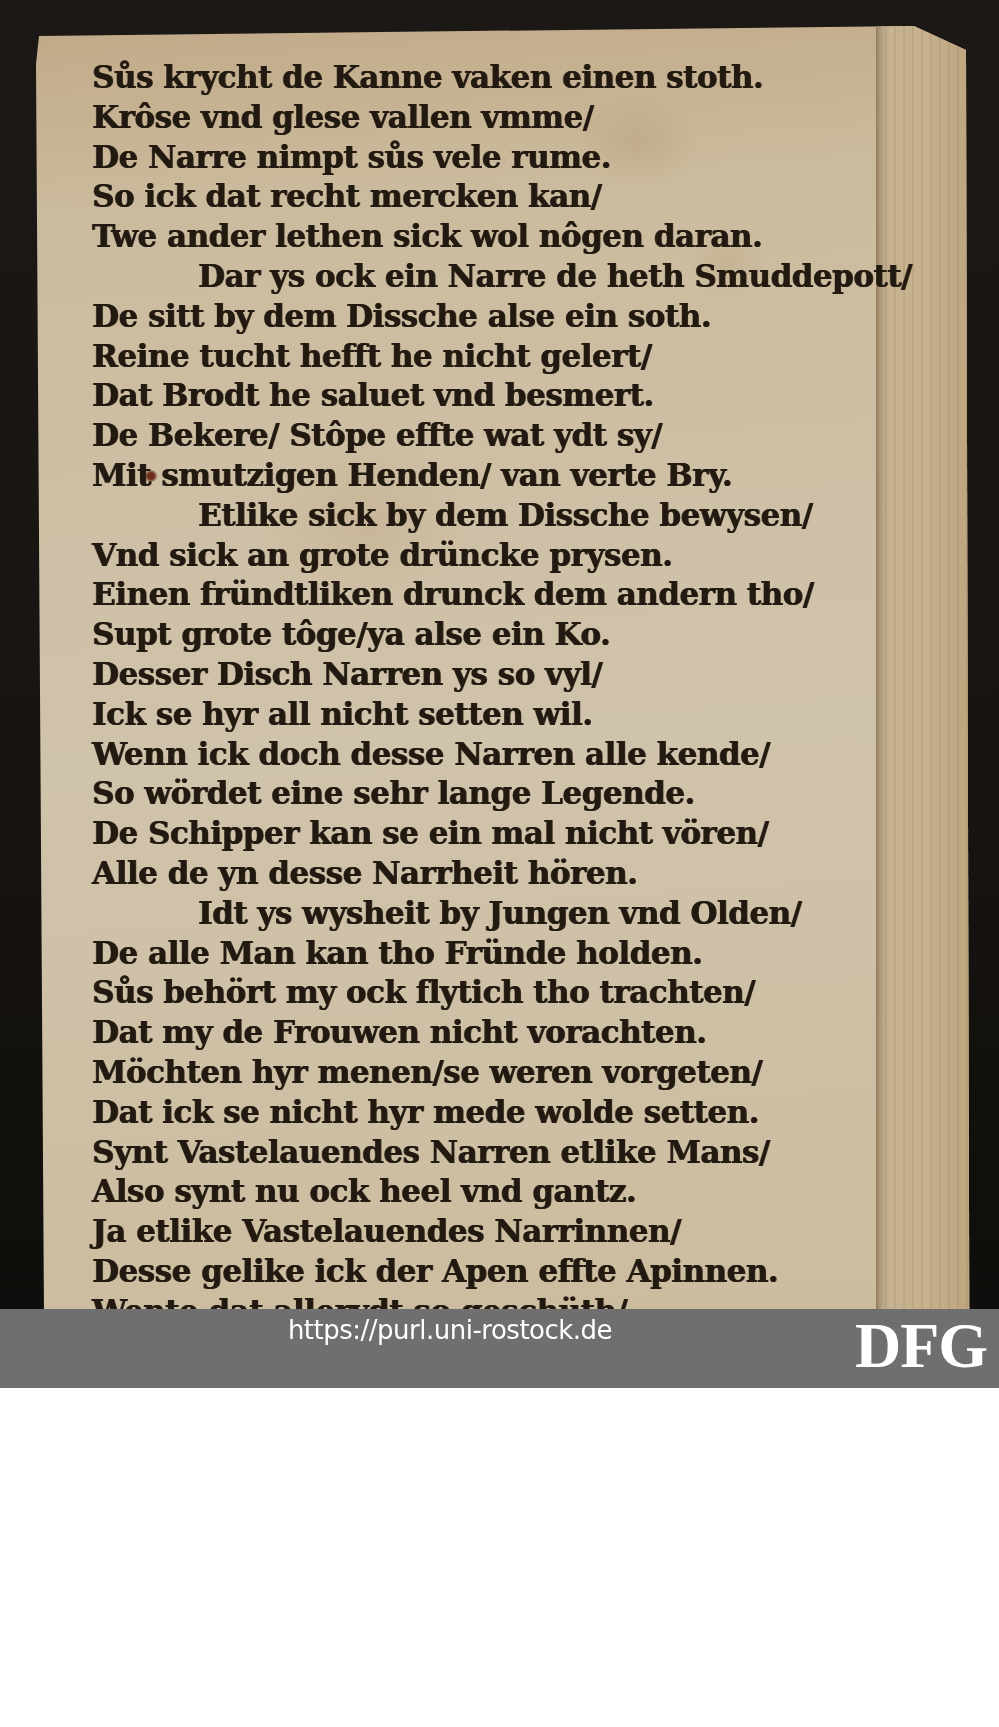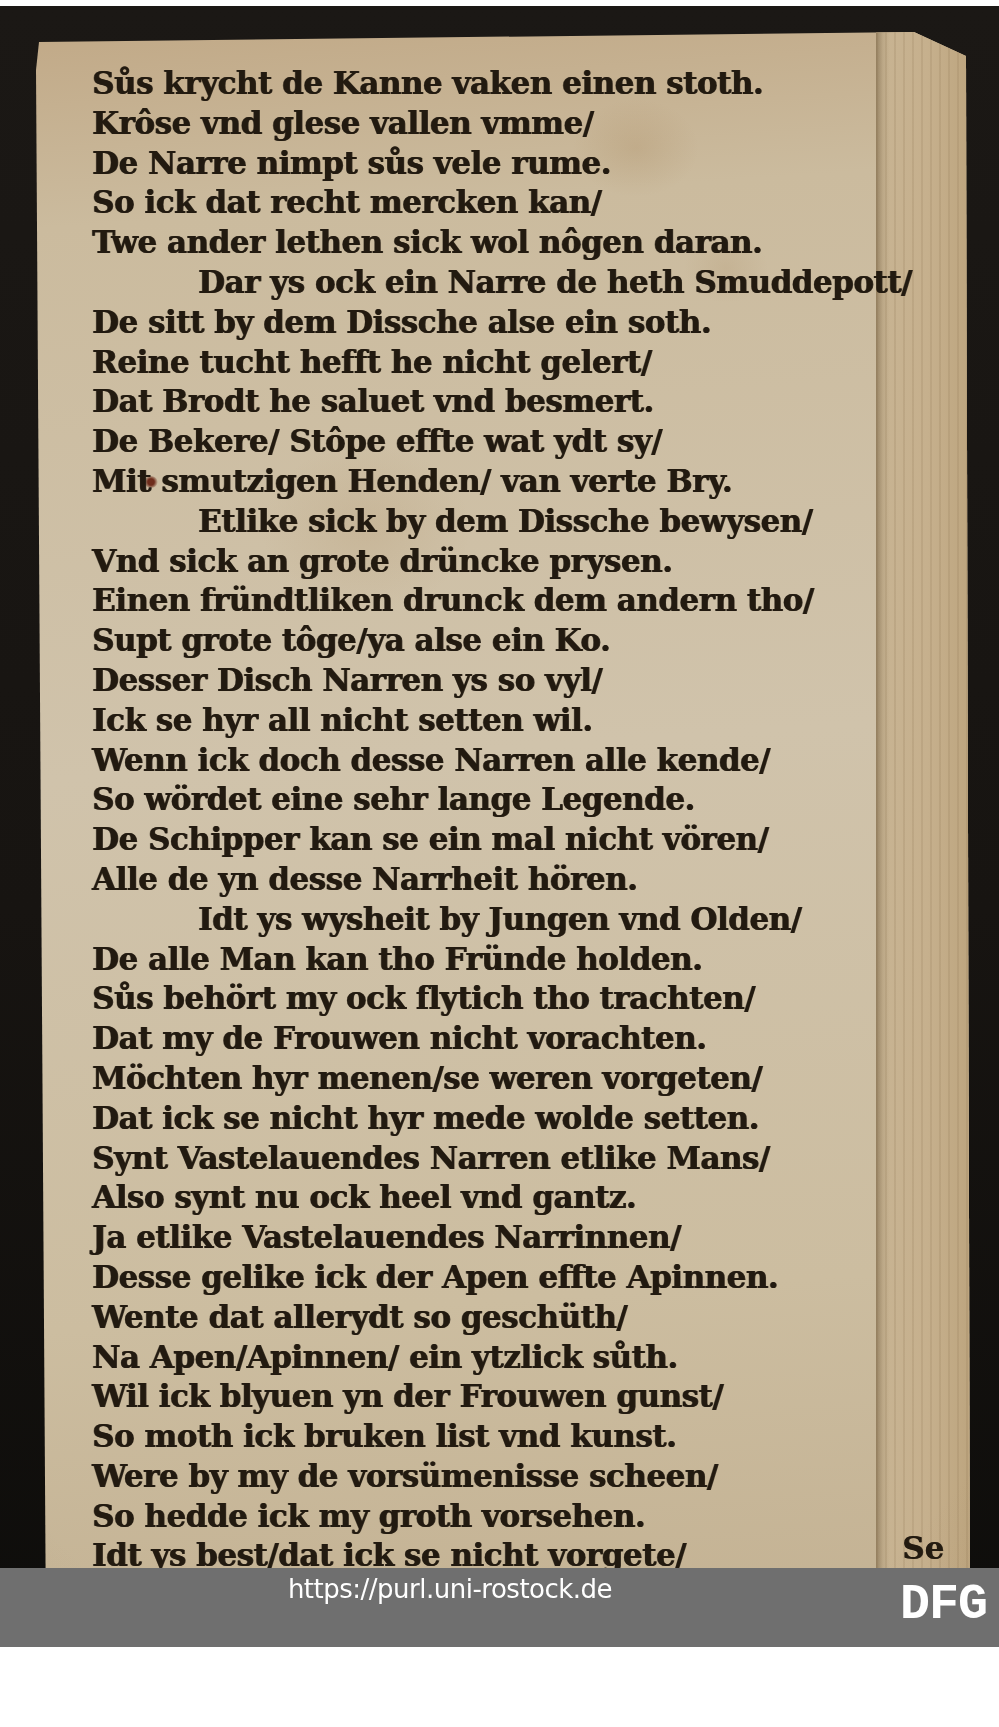--- a/index.html
+++ b/index.html
@@ -1,22 +1,21 @@
 <!DOCTYPE html>
 <html><head>
 <meta charset="utf-8">
 <style>
   html,body{margin:0;padding:0;}
   body{font-family:"DejaVu Serif", serif;}
   .stage{
     position:relative;
-    width:999px;height:1641px;
+    width:999px;height:1388px;
     background:linear-gradient(180deg,#1b1815 0%,#171411 55%,#0e0d0b 100%);
     overflow:hidden;
-    margin-top:6px;
   }
   
   .page{
     position:absolute;left:36px;top:22px;width:934px;height:1608px;
     background:
       radial-gradient(90px 70px at 600px 120px, rgba(150,110,60,.16), rgba(150,110,60,0) 70%),
       radial-gradient(150px 120px at 330px 500px, rgba(160,122,72,.14), rgba(160,122,72,0) 70%),
       radial-gradient(60px 50px at 690px 240px, rgba(150,112,64,.12), rgba(150,112,64,0) 70%),
       linear-gradient(176deg,#c1a987 0%,#cbbb9e 12%,#d0c3ab 45%,#ccbda0 78%,#c3b192 100%);
     clip-path:polygon(3px 14px,878px 4px,930px 28px,934px 1556px,858px 1584px,310px 1602px,10px 1608px,0px 42px);
@@ -65,22 +64,22 @@
   .footer-url{
     position:absolute;left:168px;top:4px;width:564px;
     text-align:center;
     font-family:"DejaVu Sans", sans-serif;
     font-size:26px;line-height:35px;
     letter-spacing:-0.5px;
     color:#ffffff;
   }
   .dfg-logo{
     position:absolute;right:12px;top:12px;
-    font-family:Liberation Mono, monospace;
-    font-weight:bold;font-size:50px;line-height:50px;
+    font-family:Liberation Serif, serif;
+    font-weight:bold;font-size:64px;line-height:50px;
     letter-spacing:-1px;
     color:#ffffff;
   }
 </style>
 </head>
 <body>
 
 <div class="stage">
 
   <div class="page">

